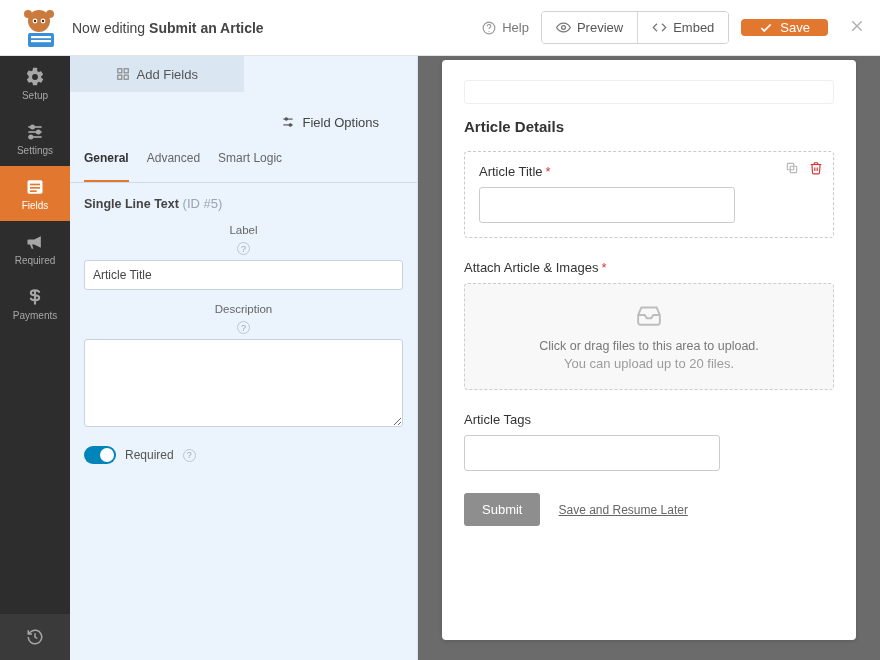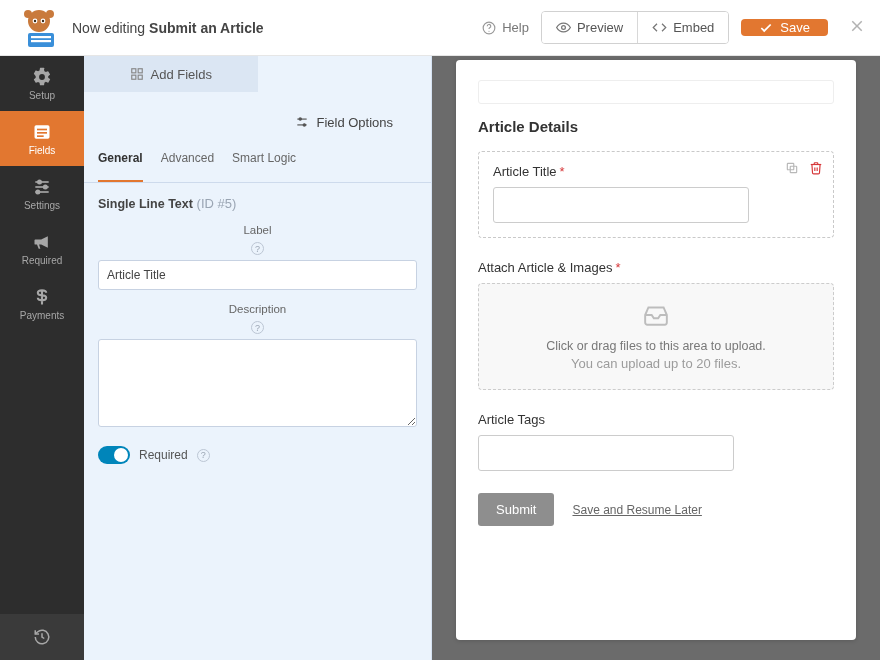--- a/index.html
+++ b/index.html
@@ -17,21 +17,21 @@
 .btn-grp .gbtn { display: inline-flex; align-items: center; gap: 6px; padding: 8px 14px; background: #fff; color: #555; font-size: 13px; cursor: pointer; }
 .btn-grp .gbtn + .gbtn { border-left: 1px solid #d8d8d8; }
 .btn-save { display: inline-flex; align-items: center; gap: 7px; background: #e27730; color: #fff; font-size: 13px; font-weight: 500; padding: 1px 18px; border-radius: 4px; cursor: pointer; }
 .close-x { margin-left: 20px; color: #b2b2b2; cursor: pointer; font-size: 22px; }
 .icon { display: inline-flex; }
 
 
 .body { flex: 1; display: flex; min-height: 0; }
 
 
-.rail { width: 84px; background: #2d2d2d; display: flex; flex-direction: column; }
+.rail { width: 70px; background: #2d2d2d; display: flex; flex-direction: column; }
 .rail-item { display: flex; flex-direction: column; align-items: center; justify-content: center; height: 55px; color: #a7a7a7; cursor: pointer; gap: 3px; }
 .rail-item.active { background: #e27730; color: #fff; }
 .rail-label { font-size: 10px; }
 .rail-spacer { flex: 1; }
 .rail-bottom { display: flex; align-items: center; justify-content: center; height: 46px; background: #3a3a3a; color: #a7a7a7; cursor: pointer; }
 
 
 .panel { width: 348px; background: #ebf3fc; border-right: 1px solid #d6e3f3; display: flex; flex-direction: column; }
 .panel-tabs { display: flex; }
 .panel-tab { flex: 1; display: flex; align-items: center; justify-content: center; gap: 7px; height: 36px; font-size: 13px; color: #555; cursor: pointer; background: #dbe6f3; }
@@ -150,43 +150,43 @@
 
     <div class="rail">
       <div class="rail-item">
         <span class="icon">
           <svg width="20" height="20" viewBox="0 0 24 24" fill="#a7a7a7">
               <path d="M19.4 13a7.7 7.7 0 0 0 .1-1 7.7 7.7 0 0 0-.1-1l2.1-1.6a.5.5 0 0 0 .1-.6l-2-3.5a.5.5 0 0 0-.6-.2l-2.5 1a7.5 7.5 0 0 0-1.7-1l-.4-2.6A.5.5 0 0 0 14 1h-4a.5.5 0 0 0-.5.4l-.4 2.7a7.5 7.5 0 0 0-1.7 1l-2.5-1a.5.5 0 0 0-.6.2l-2 3.5a.5.5 0 0 0 .1.6L4.5 11a7.7 7.7 0 0 0-.1 1 7.7 7.7 0 0 0 .1 1l-2.1 1.6a.5.5 0 0 0-.1.6l2 3.5a.5.5 0 0 0 .6.2l2.5-1a7.5 7.5 0 0 0 1.7 1l.4 2.6a.5.5 0 0 0 .5.4h4a.5.5 0 0 0 .5-.4l.4-2.7a7.5 7.5 0 0 0 1.7-1l2.5 1a.5.5 0 0 0 .6-.2l2-3.5a.5.5 0 0 0-.1-.6zM12 15.5A3.5 3.5 0 1 1 15.5 12 3.5 3.5 0 0 1 12 15.5z"></path>
             </svg>
         </span>
         <span class="rail-label">Setup</span>
       </div>
-      <div class="rail-item active">
-        <span class="icon">
-          <svg width="20" height="20" viewBox="0 0 24 24" fill="#fff">
-              <rect x="3" y="4" width="18" height="16" rx="2"></rect>
-              <rect x="6" y="8" width="12" height="2" fill="#e27730"></rect>
-              <rect x="6" y="12" width="12" height="2" fill="#e27730"></rect>
-              <rect x="6" y="16" width="8" height="2" fill="#e27730"></rect>
-            </svg>
-        </span>
-        <span class="rail-label">Fields</span>
-      </div>
       <div class="rail-item">
         <span class="icon">
           <svg width="20" height="20" viewBox="0 0 24 24" fill="none" stroke="#a7a7a7" stroke-width="2">
               <line x1="4" y1="6" x2="20" y2="6"></line>
               <circle cx="9" cy="6" r="2" fill="#a7a7a7"></circle>
               <line x1="4" y1="12" x2="20" y2="12"></line>
               <circle cx="16" cy="12" r="2" fill="#a7a7a7"></circle>
               <line x1="4" y1="18" x2="20" y2="18"></line>
               <circle cx="7" cy="18" r="2" fill="#a7a7a7"></circle>
             </svg>
         </span>
         <span class="rail-label">Settings</span>
+      </div>
+      <div class="rail-item active">
+        <span class="icon">
+          <svg width="20" height="20" viewBox="0 0 24 24" fill="#fff">
+              <rect x="3" y="4" width="18" height="16" rx="2"></rect>
+              <rect x="6" y="8" width="12" height="2" fill="#e27730"></rect>
+              <rect x="6" y="12" width="12" height="2" fill="#e27730"></rect>
+              <rect x="6" y="16" width="8" height="2" fill="#e27730"></rect>
+            </svg>
+        </span>
+        <span class="rail-label">Fields</span>
       </div>
       <div class="rail-item">
         <span class="icon">
           <svg width="20" height="20" viewBox="0 0 24 24" fill="#a7a7a7">
               <path d="M3 10v4a1 1 0 0 0 1 1h2l2 5h2l-1.5-5H11l8 4V5l-8 4H4a1 1 0 0 0-1 1z"></path>
             </svg>
         </span>
         <span class="rail-label">Required</span>
       </div>
       <div class="rail-item">

